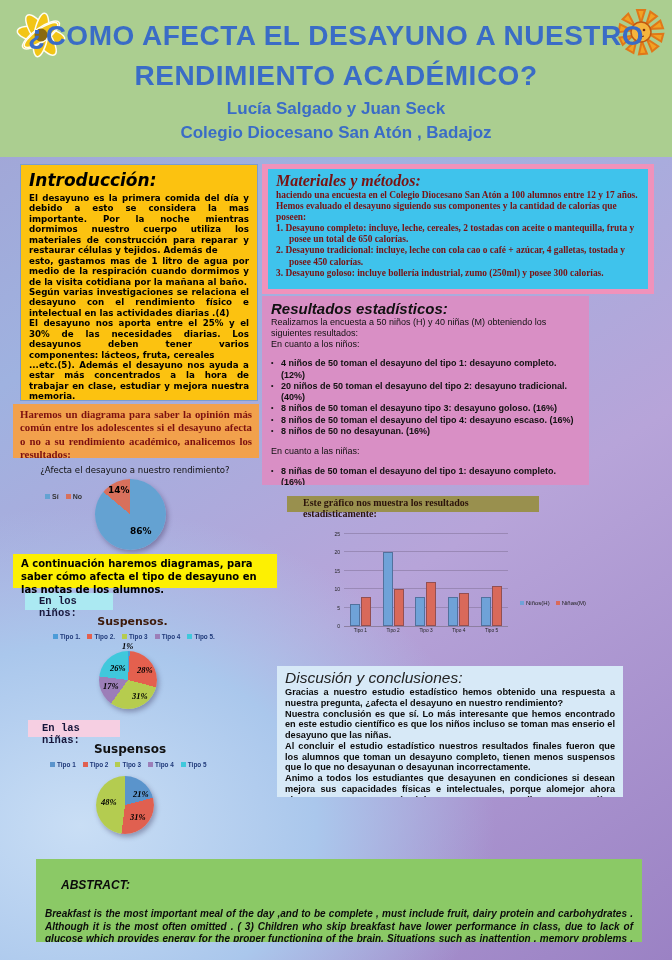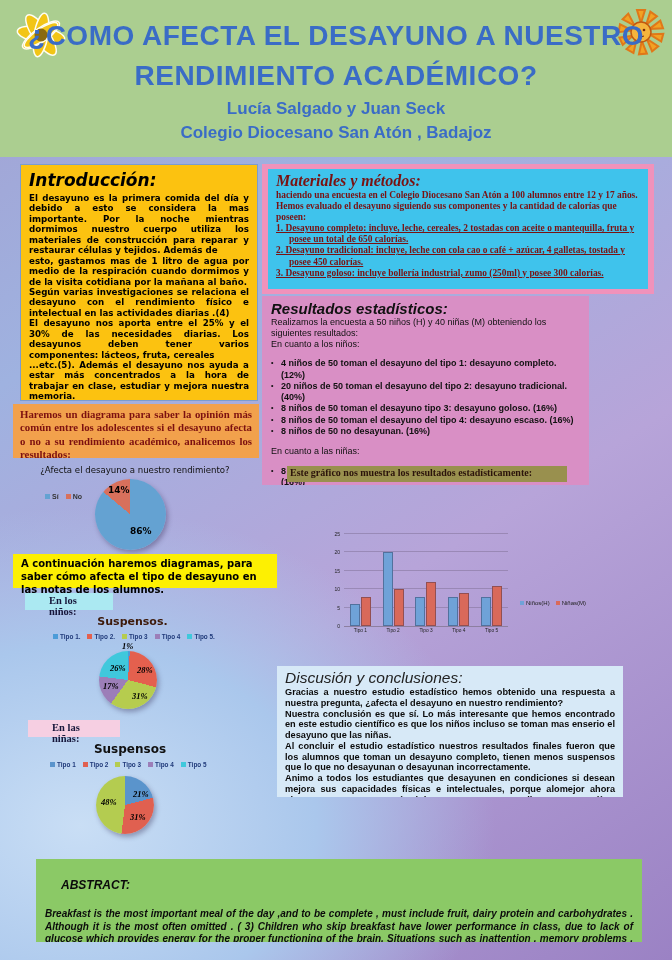--- a/index.html
+++ b/index.html
@@ -19,35 +19,35 @@
   .intro{left:20px;top:164px;width:238px;height:237px;border:1px solid #7b9cd0;padding:5px 8px;box-sizing:border-box;
     font-family:"DejaVu Sans",sans-serif;color:#000;overflow:hidden;}
   .intro h2{margin:0 0 3px 0;font-size:17px;font-style:italic;font-weight:bold;}
   .intro p{margin:0;font-size:8.7px;line-height:1.2;font-weight:bold;text-align:justify;}
   
   .mat-outer{left:262px;top:164px;width:392px;height:130px;}
   .mat-inner{position:absolute;left:6px;top:5px;width:380px;height:120px;box-sizing:border-box;padding:3px 8px;
     font-family:"Liberation Serif",serif;overflow:hidden;}
   .mat-inner h2{margin:0;font-size:16px;font-style:italic;font-weight:bold;}
   .mat-inner p{margin:0;font-size:9.4px;line-height:1.18;font-weight:bold;}
-  .mat-item{padding-left:13px;text-indent:-13px;text-decoration:underline;}
+  .mat-item{padding-left:13px;text-indent:-13px;}
   
   .results{left:262px;top:296px;width:327px;height:189px;box-sizing:border-box;padding:4px 9px;color:#111;overflow:hidden;}
   .results h2{margin:0;font-size:15px;font-style:italic;font-weight:bold;}
   .results p{margin:0;font-size:9px;line-height:1.2;}
   .bullet{display:flex;font-weight:bold;font-size:9px;line-height:1.25;}
   .bullet .dot{width:10px;flex:none;font-size:7px;padding-top:1px;}
   .gap{height:9px;}
   
   .note-orange{left:13px;top:404px;width:246px;height:54px;box-sizing:border-box;padding:4px 7px;
     font-family:"Liberation Serif",serif;font-weight:bold;font-size:10.8px;line-height:1.25;color:#7c1010;text-align:justify;}
   .note-yellow{left:13px;top:554px;width:264px;height:34px;box-sizing:border-box;padding:3px 8px;
     font-family:"DejaVu Sans",sans-serif;font-weight:bold;font-size:10px;line-height:1.3;color:#000;}
-  .sec-label{box-sizing:border-box;padding:2px 24px;font-family:Liberation Serif, serif;font-weight:bold;font-size:10.5px;color:#16163a;}
-  .caption-strip{left:287px;top:466px;width:280px;height:16px;box-sizing:border-box;padding:1px 3px;
+  .sec-label{box-sizing:border-box;padding:2px 14px;font-family:Liberation Mono, monospace;font-weight:bold;font-size:10.5px;color:#16163a;}
+  .caption-strip{left:287px;top:496px;width:252px;height:16px;box-sizing:border-box;padding:1px 16px;
     font-family:"Liberation Serif",serif;font-weight:bold;font-size:10px;color:#2b130b;}
   
   .pie-block{overflow:visible;}
   .pie-title{position:absolute;text-align:center;}
   .pie-legend{position:absolute;display:flex;gap:7px;font-size:6.4px;color:#203a7a;font-weight:bold;white-space:nowrap;}
   .pie-legend .li{display:flex;align-items:center;gap:2px;}
   .sw{display:inline-block;width:5px;height:5px;flex:none;}
   .pie{position:absolute;border-radius:50%;box-shadow:2px 3px 5px rgba(40,30,70,.35);}
   .plabel{position:absolute;font-family:"Liberation Serif",serif;font-style:italic;font-weight:bold;font-size:8.5px;color:#000;}
   .plabel-sans{position:absolute;font-family:"DejaVu Sans",sans-serif;font-weight:bold;font-size:9px;color:#000;}

